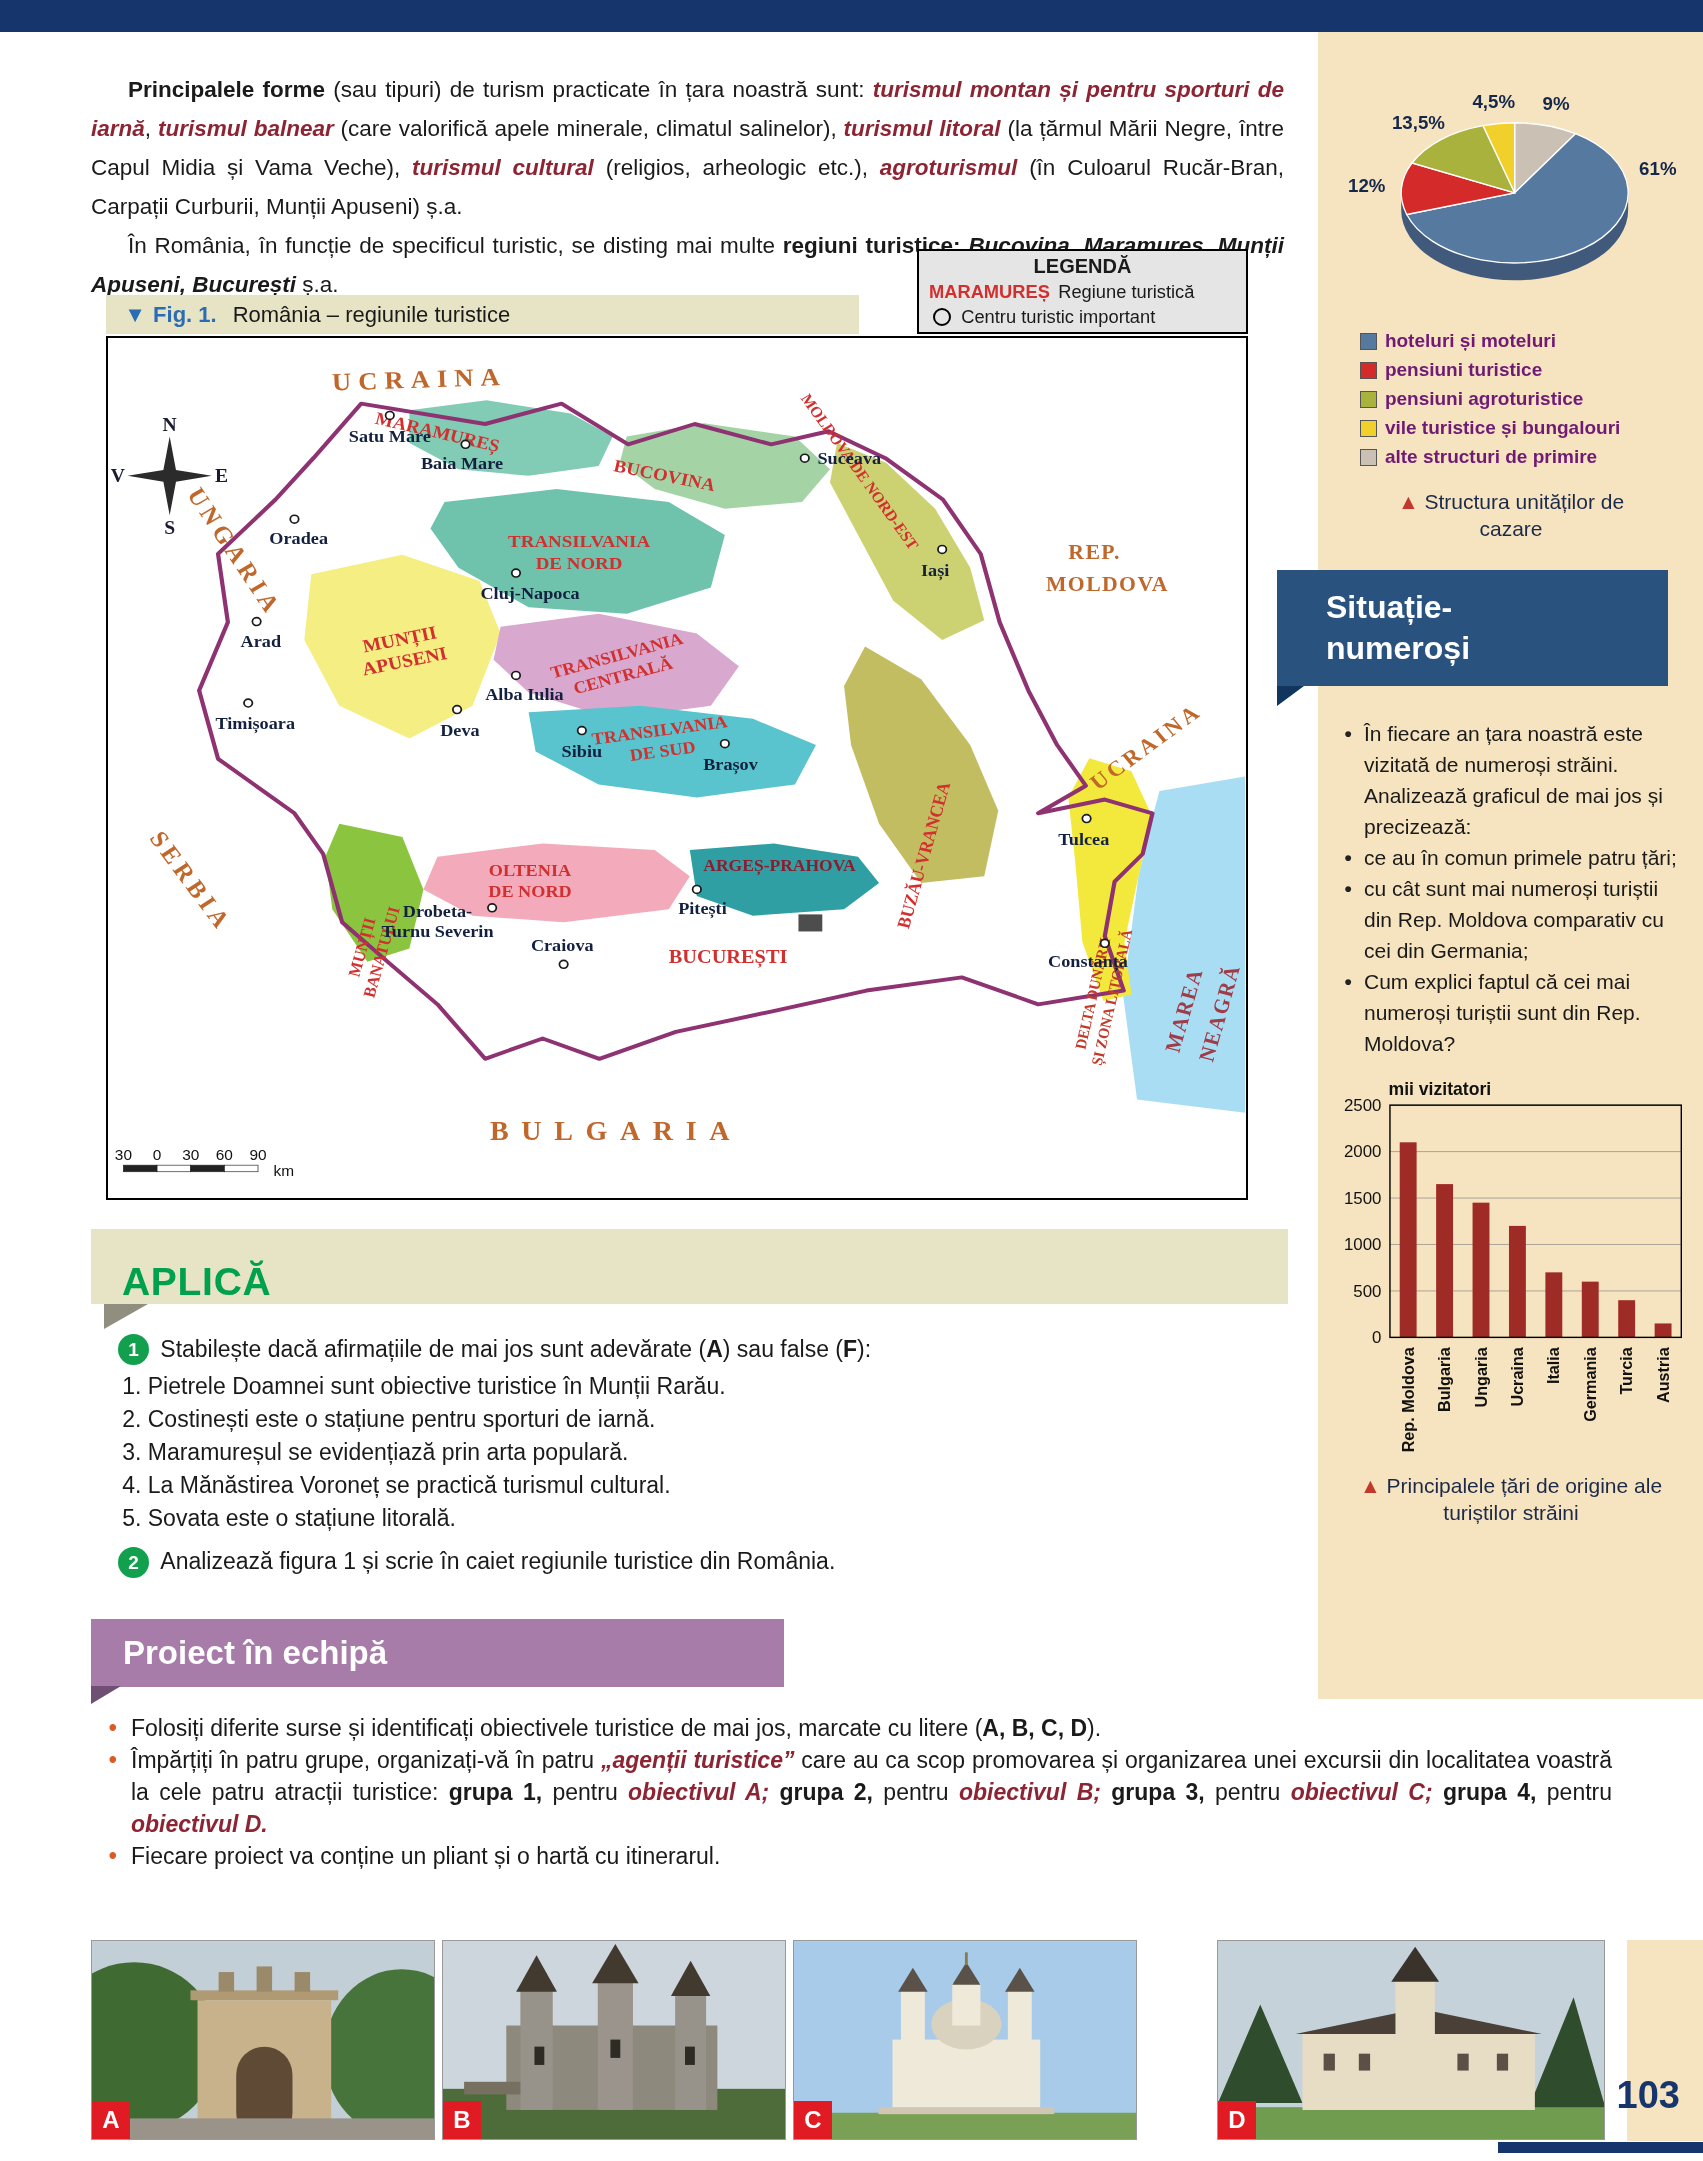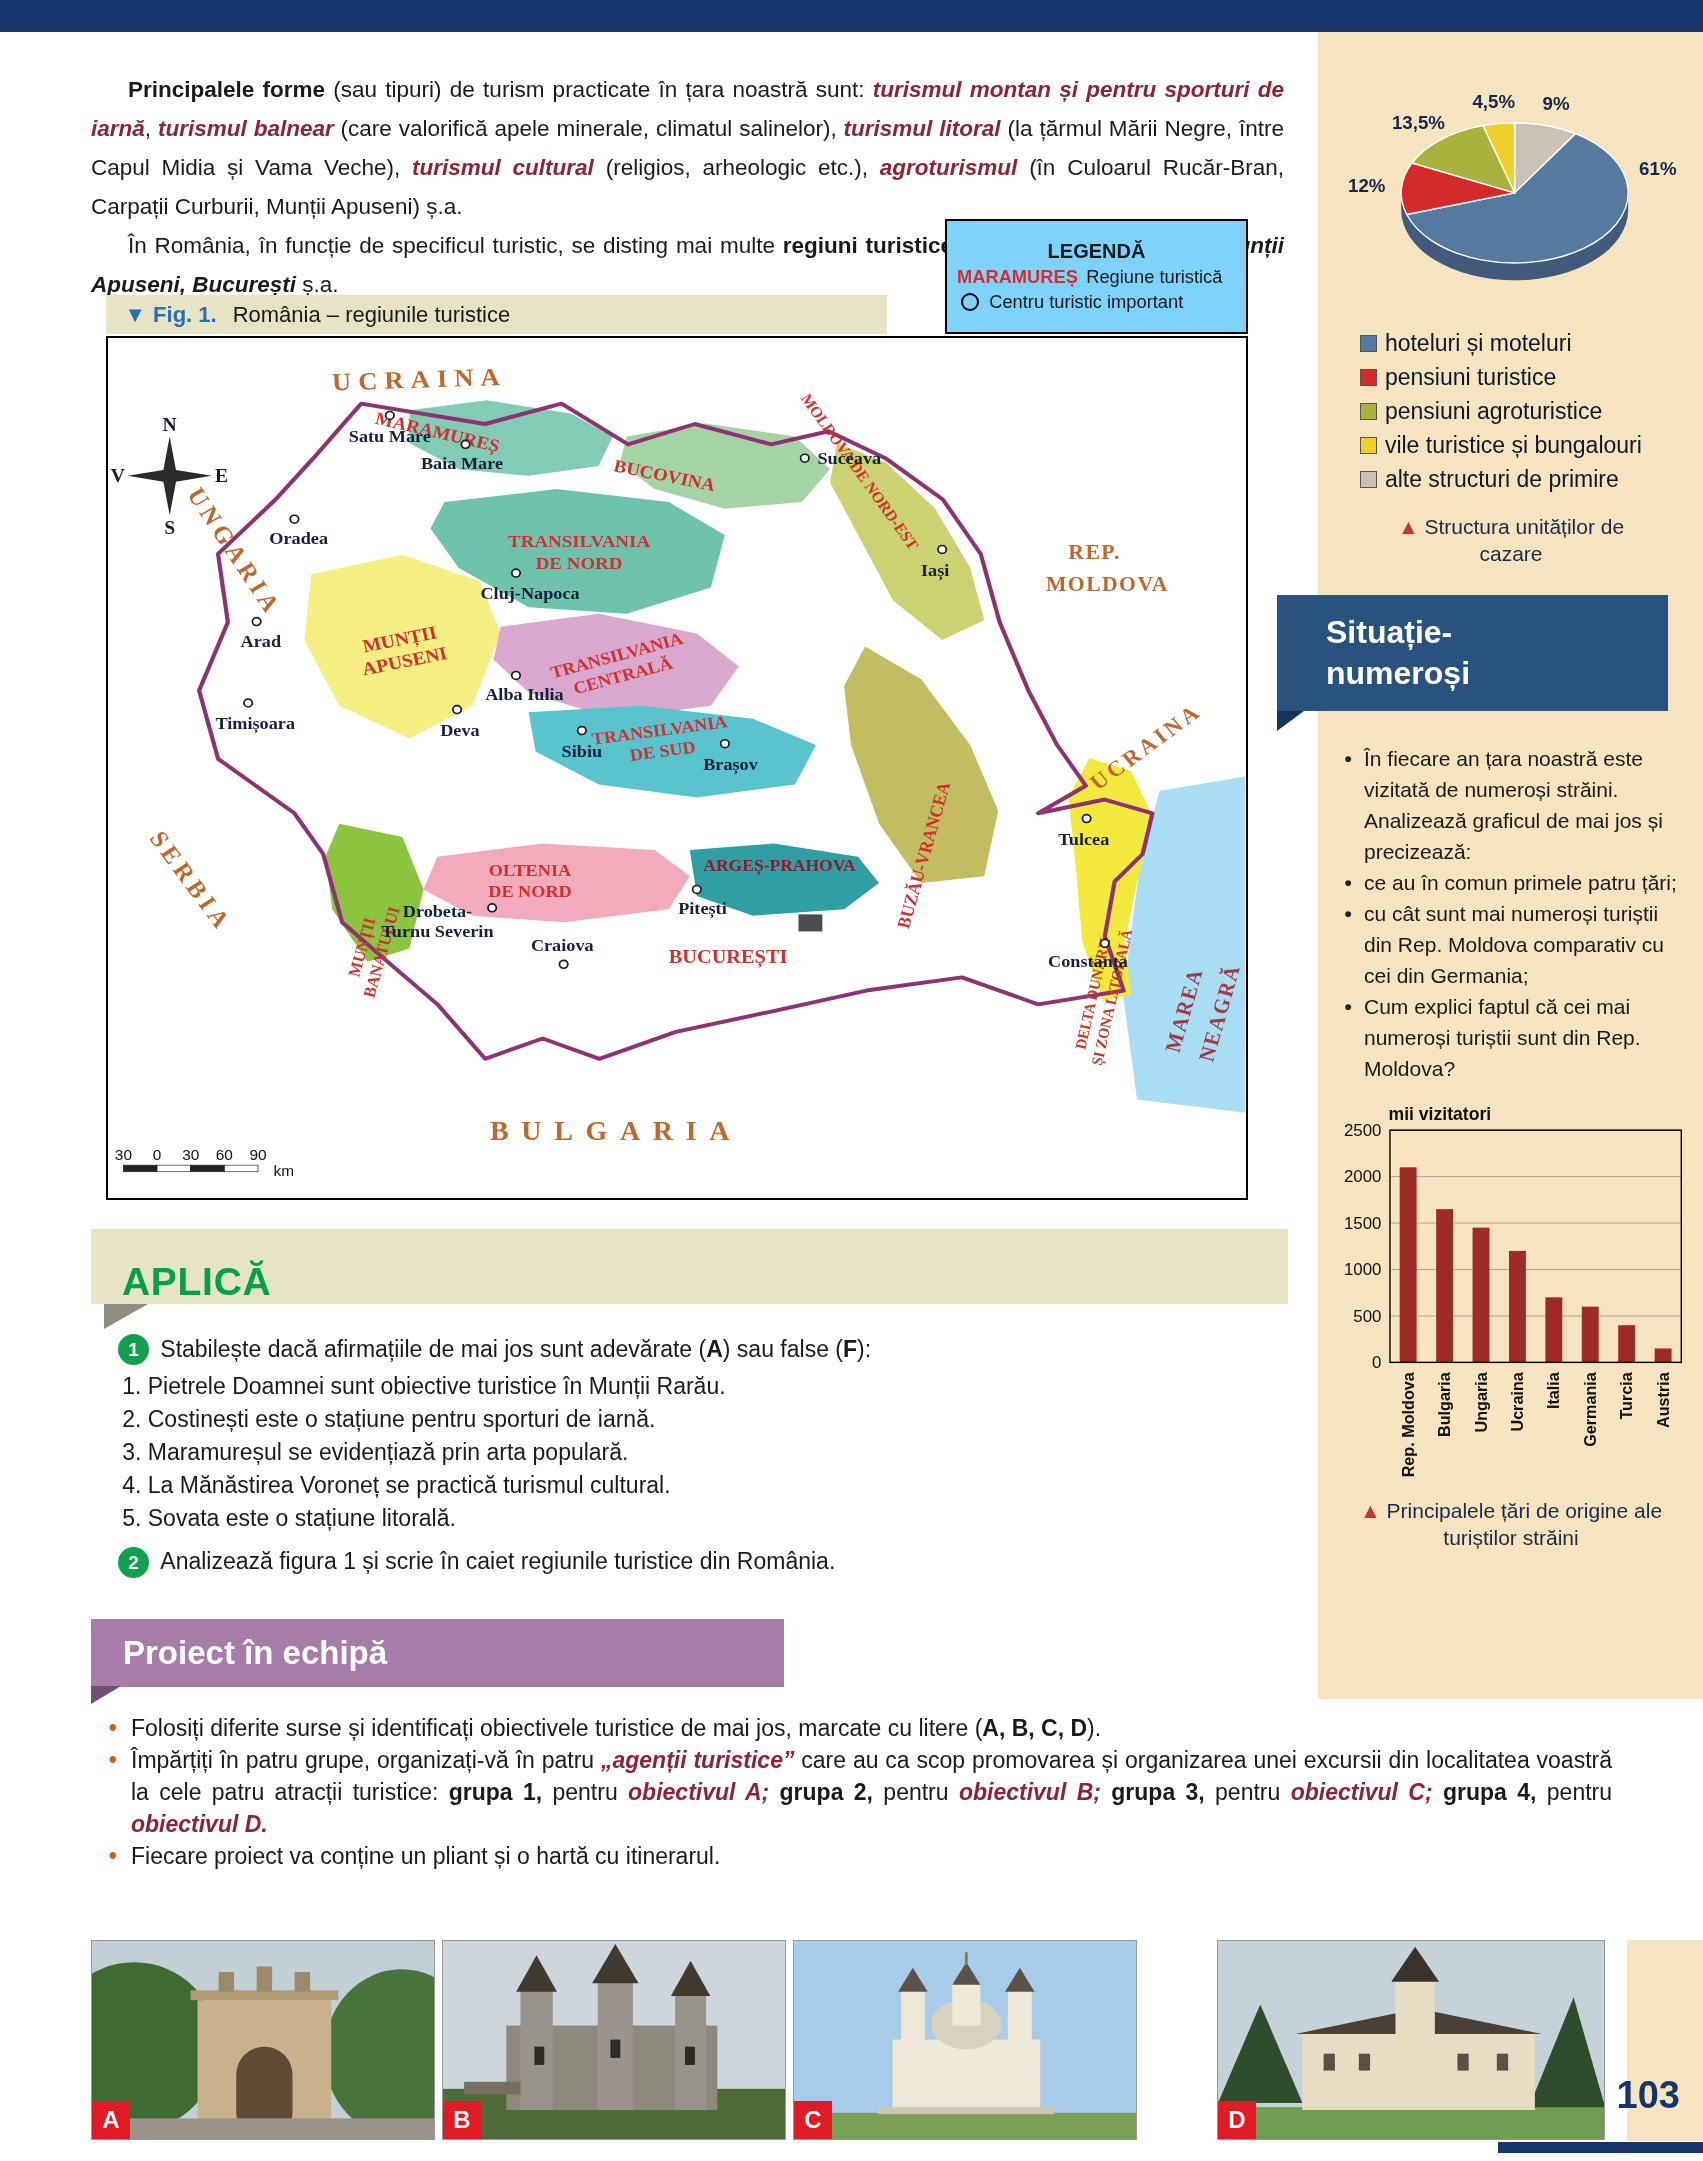--- a/index.html
+++ b/index.html
@@ -16,22 +16,22 @@
   .intro p{margin:0;text-indent:37px}
   .seg-b{font-weight:700}
   .seg-bi{font-weight:700;font-style:italic}
   .seg-hi{font-weight:700;font-style:italic;color:#8d2433}
 
   .fig-row{left:106px;top:248px;width:1142px;height:86px;display:flex;align-items:flex-end}
   .fig-caption{flex:1;height:39px;background:#e7e4c6;display:flex;align-items:center;
                padding-left:18.3px;font-size:22px;margin-right:58px}
   .fig-caption .figmark{color:#2a6db5;font-weight:700;margin-right:7px}
   .fig-caption .figlabel{color:#2a6db5;font-weight:700;margin-right:16px}
-  .legendbox{width:303px;background:#7dd3fc;border:2.1px solid #000;box-sizing:border-box;
-             padding:19px 10px;font-size:18.3px}
+  .legendbox{width:331px;background:#e5e5e5;border:2.1px solid #000;box-sizing:border-box;
+             padding:4px 10px;font-size:18.3px}
   .legendbox .lg-title{text-align:center;font-weight:700;font-size:20px}
   .legendbox .lg-row{margin-top:2.8px;display:flex;align-items:center}
   .lg-region{color:#d22f2f;font-weight:700;margin-right:8.4px}
   .lg-circle{display:inline-block;width:14px;height:14px;border:2.1px solid #000;border-radius:50%;margin:0 10px 0 4.2px}
 
   .map-frame{left:106px;top:336px;width:1142px;height:864px;border:2.1px solid #000;
              box-sizing:border-box;background:#fff;overflow:hidden}
 
   .aplica-bar{left:91px;top:1229px;width:1197px;height:75px;background:#e7e4c6;
               display:flex;align-items:flex-end;padding-left:31px;box-sizing:border-box}
@@ -60,21 +60,21 @@
   .photo svg{display:block}
   .badge{position:absolute;left:0;bottom:0;width:38px;height:38px;background:#e01b24;color:#fff;
          font-size:24px;font-weight:700;display:flex;align-items:center;justify-content:center}
 
   
   .sidebar{left:1318px;top:32px;width:386px;height:1667px;background:#f6e3bf;
            display:flex;flex-direction:column;align-items:center;padding-top:24px;box-sizing:border-box}
   .pie-legend{width:303px;margin-top:7px}
   .legend-row{display:flex;align-items:center;margin-bottom:7px}
   .swatch{flex:0 0 auto;width:17px;height:17px;border:1.4px solid #555;margin-right:8.4px;box-sizing:border-box}
-  .legend-label{font-size:23px;font-weight:400;color:#0f172a}
+  .legend-label{font-size:19px;font-weight:700;color:#701a75}
   .side-caption{width:239px;margin-top:13px;text-align:center;font-size:21px;color:#1b2a4a;line-height:27px}
   .side-caption .tri{color:#c0392b}
   .side-caption2{width:324px}
   .problem-box{align-self:flex-start;margin-left:-41px;margin-top:28px;width:391px;box-sizing:border-box;
                background:#2a527e;color:#fff;font-size:32px;font-weight:700;line-height:41px;
                padding:17px 0 17px 49px;position:relative}
   .problem-box::after{content:"";position:absolute;left:0;top:100%;width:0;height:0;
                border-top:20px solid #12355e;border-right:27px solid transparent}
   .problem-list{width:336px;margin:32px 0 0 0;padding:0;font-size:21px;line-height:31px}
   .problem-list li{list-style:none;position:relative;padding-left:21px;text-align:left}

